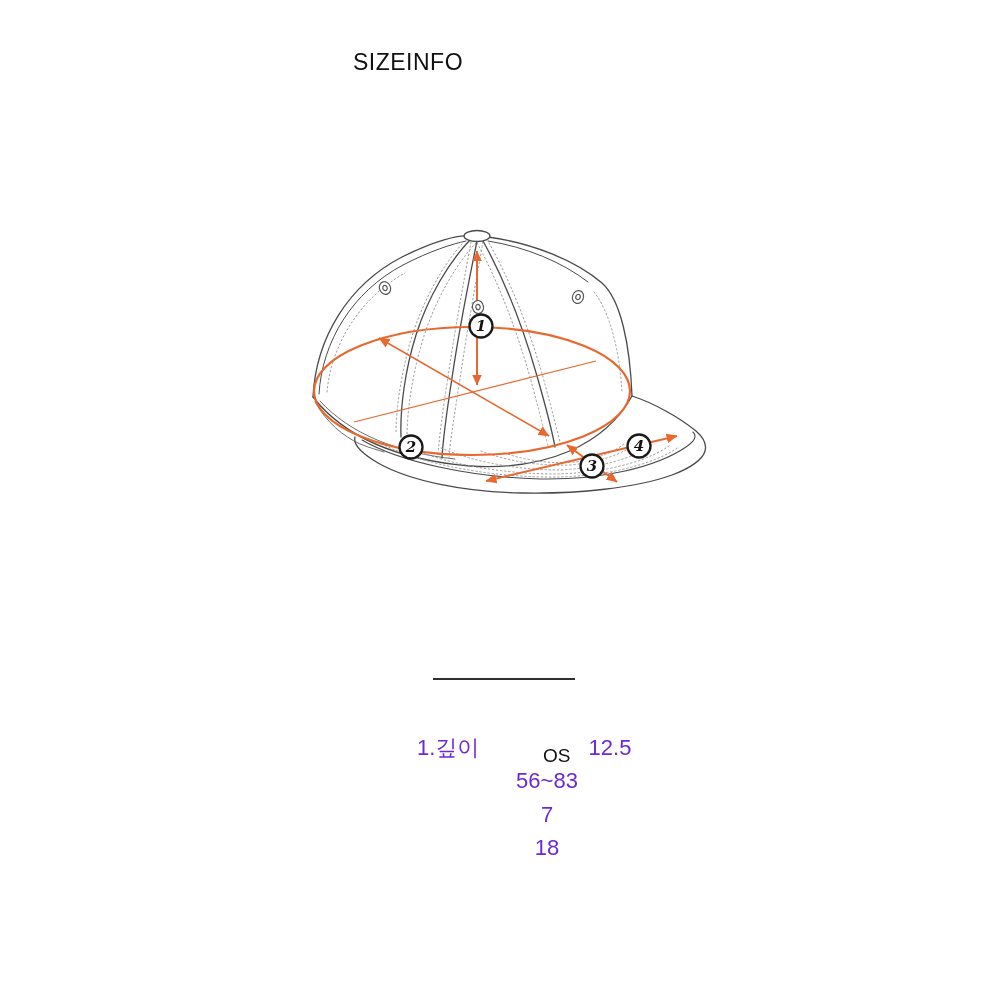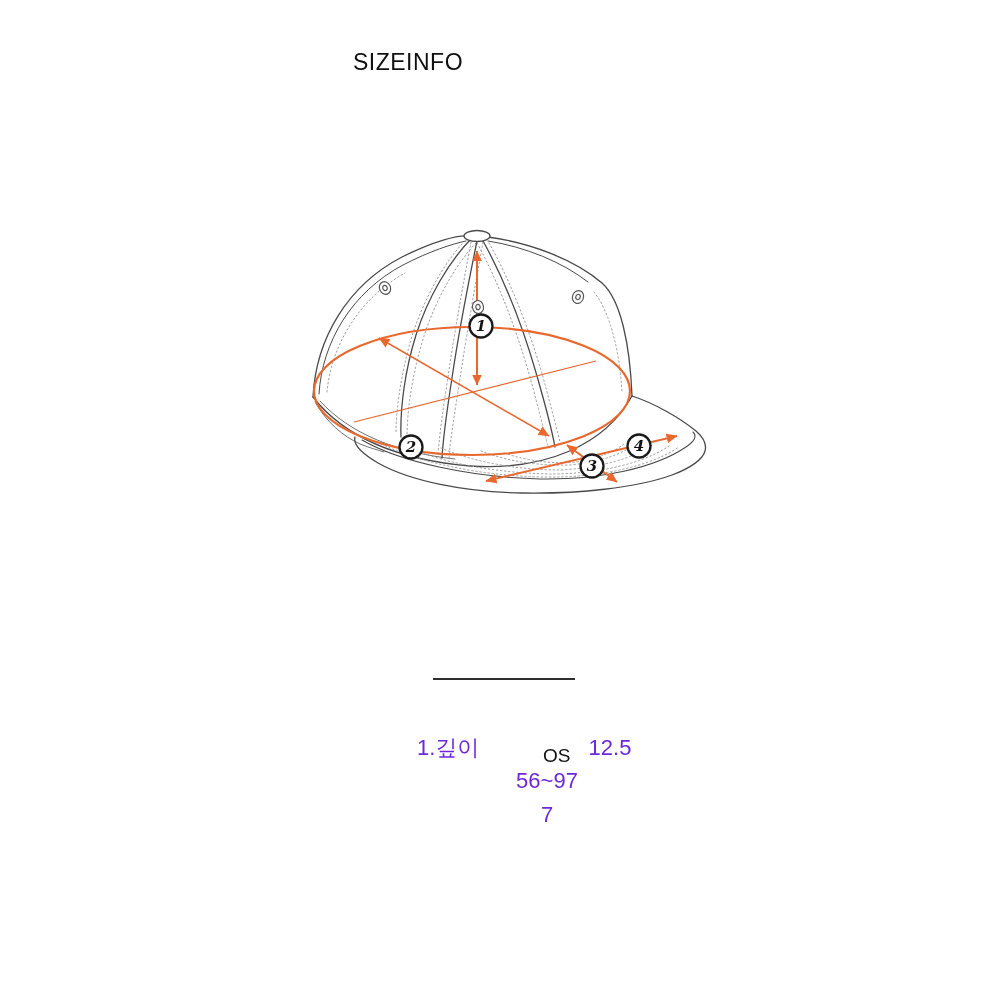--- a/index.html
+++ b/index.html
@@ -124,21 +124,22 @@
 
 <div class="size-table">
   <div class="table-divider"></div>
   <div class="os-header">OS</div>
   <div class="size-rows">
     <div class="size-row">
       <span class="lbl">1.깊이</span>
       <span class="val">12.5</span>
     </div>
     <div class="size-row">
-      <span class="val">56~97</span>
+      <span class="val">56~83</span>
     </div>
     <div class="size-row">
       <span class="val">7</span>
     </div>
     <div class="size-row">
+      <span class="val">18</span>
     </div>
   </div>
 </div>
 
 </body></html>

